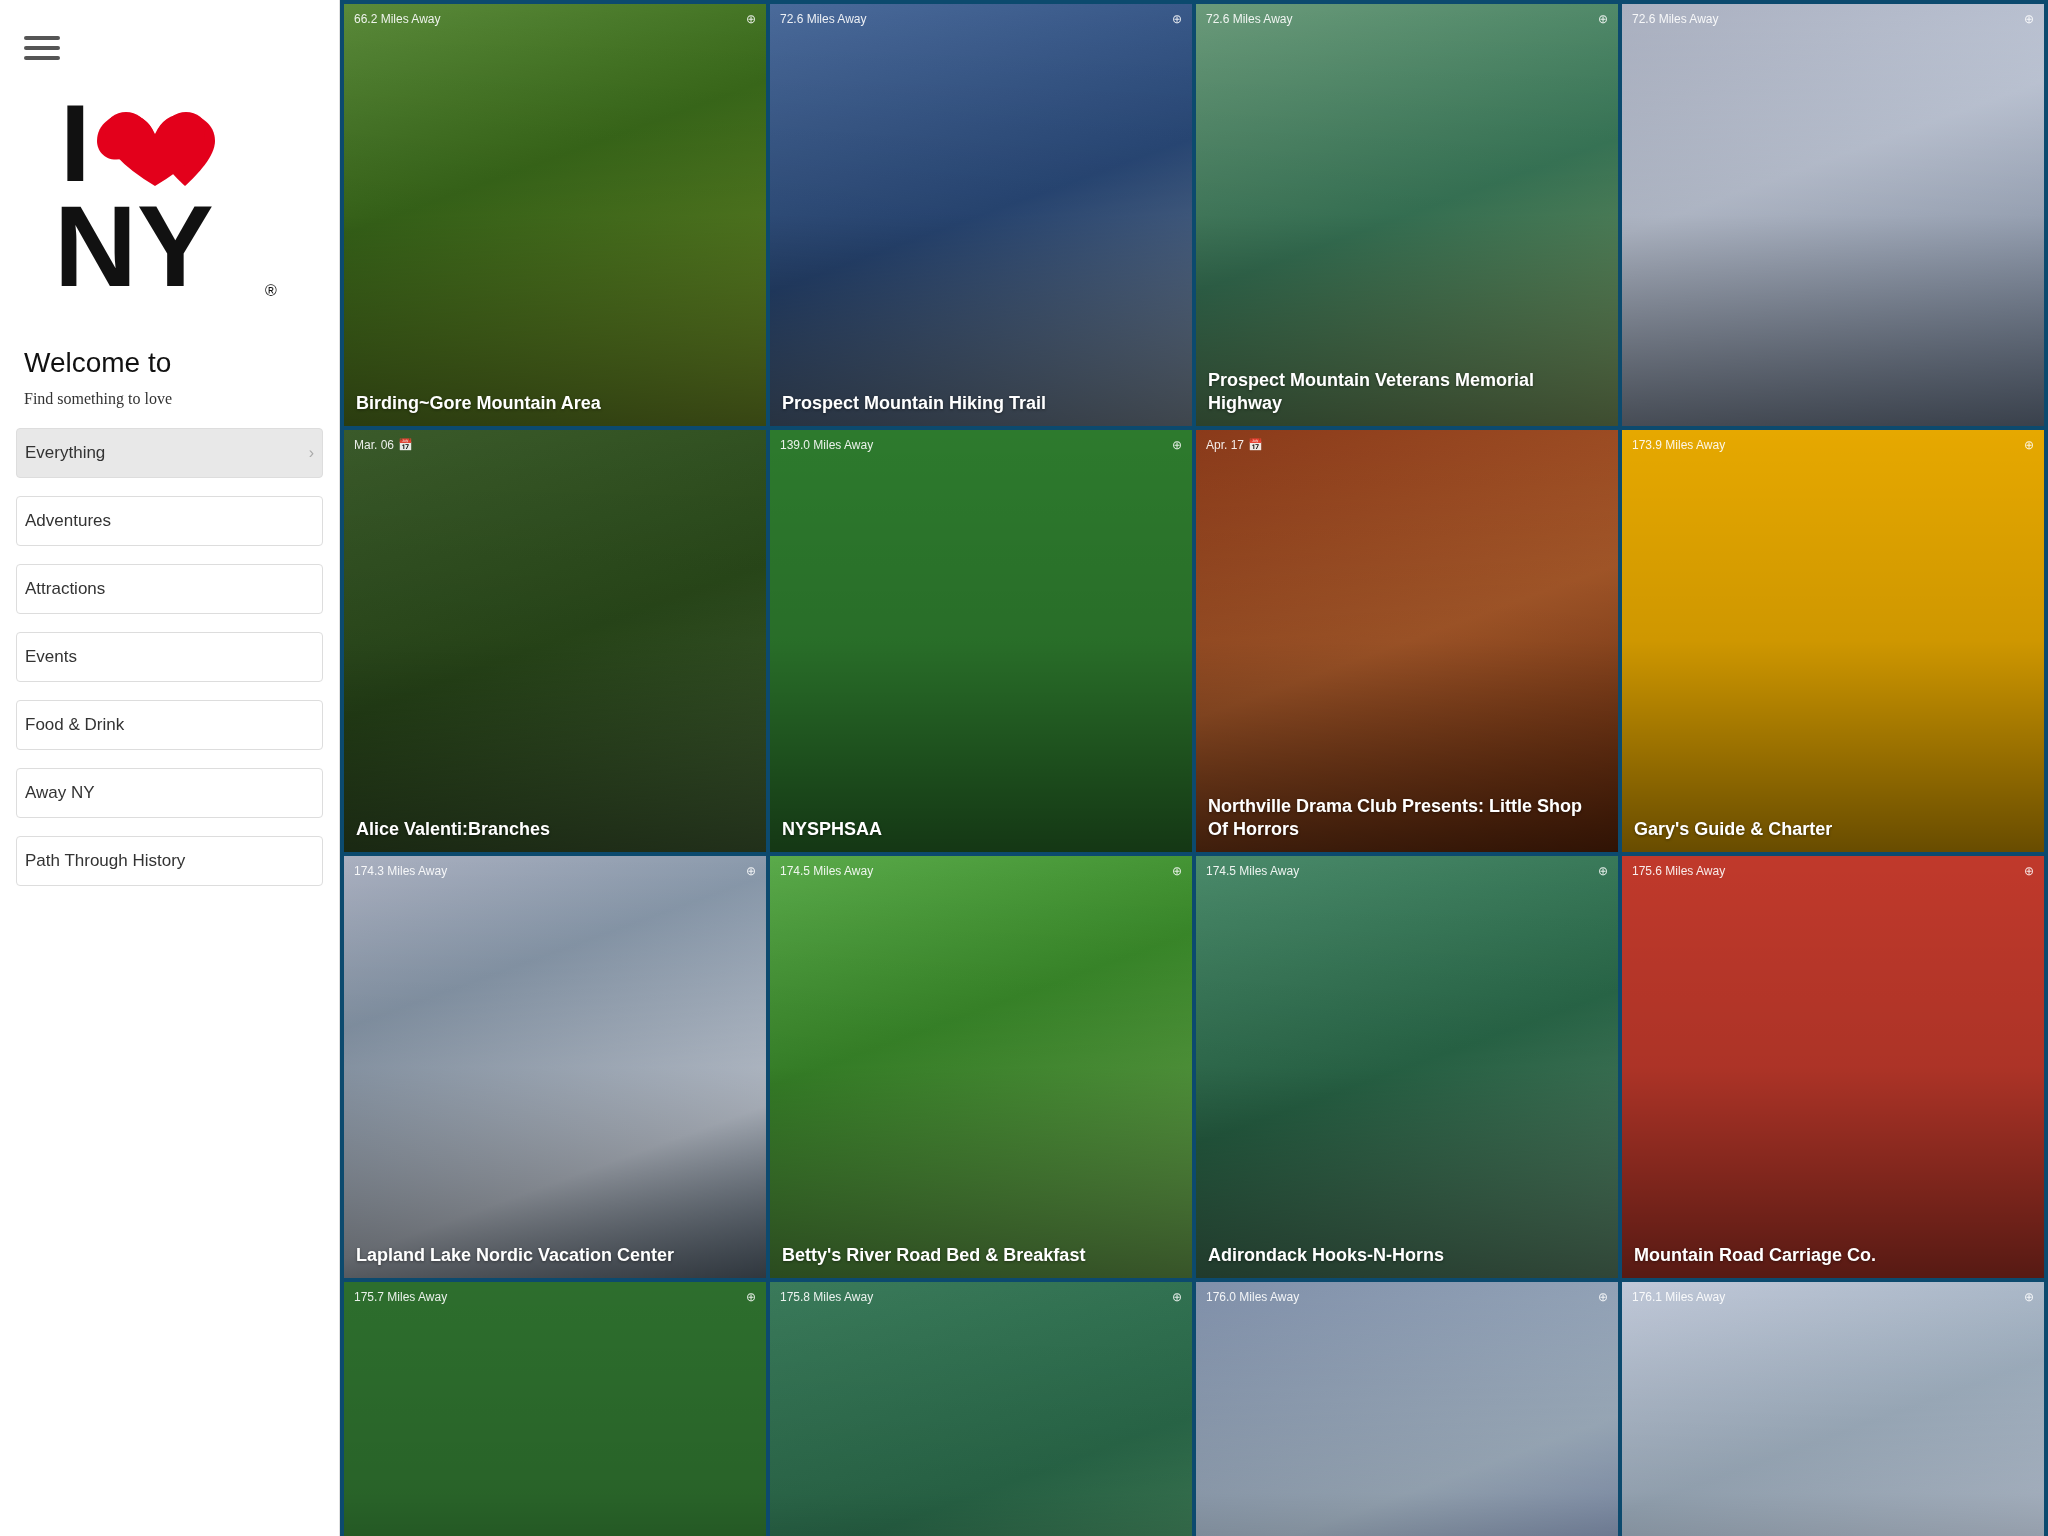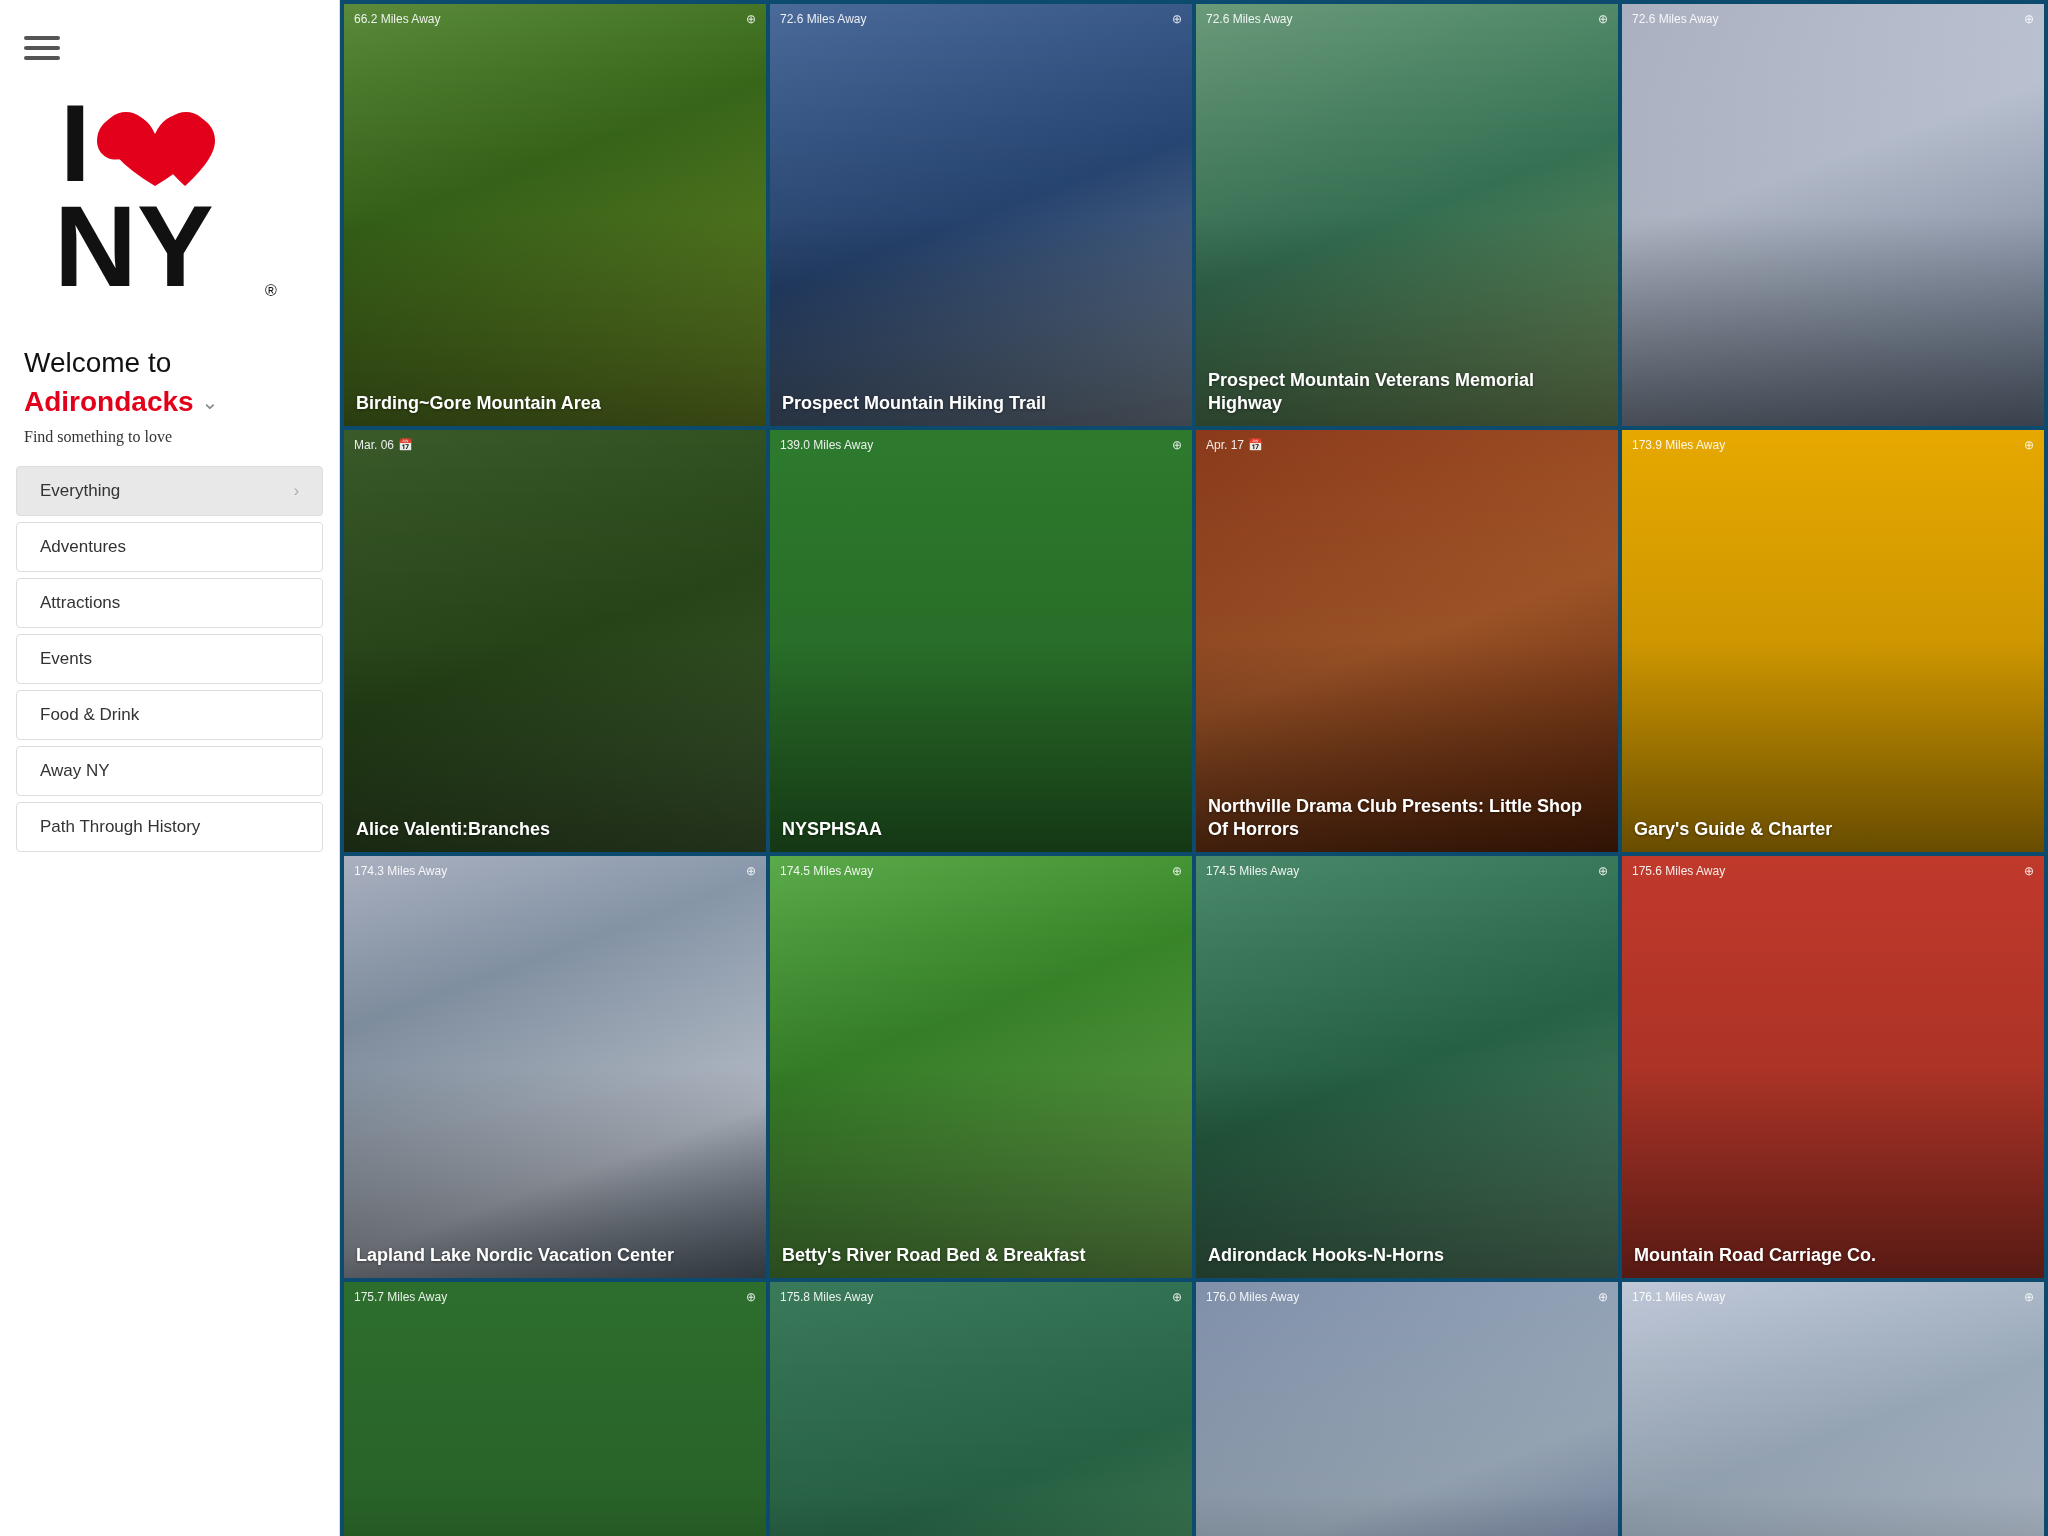--- a/index.html
+++ b/index.html
@@ -84,22 +84,22 @@
     }
 
     .nav-list {
       list-style: none;
       padding: 0 16px;
     }
 
     .nav-item {
       border: 1px solid #ddd;
       border-radius: 4px;
-      margin-bottom: 6px;
-      padding: 14px 23px;
+      margin-bottom: 18px;
+      padding: 14px 8px;
       font-size: 17px;
       color: #333;
       cursor: pointer;
       display: flex;
       align-items: center;
       justify-content: space-between;
       background: #fff;
     }
 
     .nav-item.active {
@@ -231,24 +231,20 @@
 
       <path d="M55 45 Q55 28, 76 28 Q96 28, 105 48 Q114 28, 134 28 Q155 28, 155 48 Q155 70, 105 100 Q55 70, 55 45Z" fill="#e3001b"></path>
 
       <text x="4" y="200" font-size="115" font-family="Arial Black, Arial" font-weight="900" fill="#111">NY</text>
 
       <text x="215" y="210" font-size="16" fill="#111">®</text>
     </svg>
   </div>
 
   <div class="welcome-text">Welcome to</div>
-  <div class="region-row">
-    <span class="region-name">Adirondacks</span>
-    <span class="chevron-icon">⌄</span>
-  </div>
   <div class="tagline">Find something to love</div>
 
   <ul class="nav-list" id="nav-list">
   <li class="nav-item active">
         <span>Everything</span>
         <span class="nav-item-arrow">›</span>
       </li>
       <li class="nav-item">
         <span>Adventures</span>
       </li>

